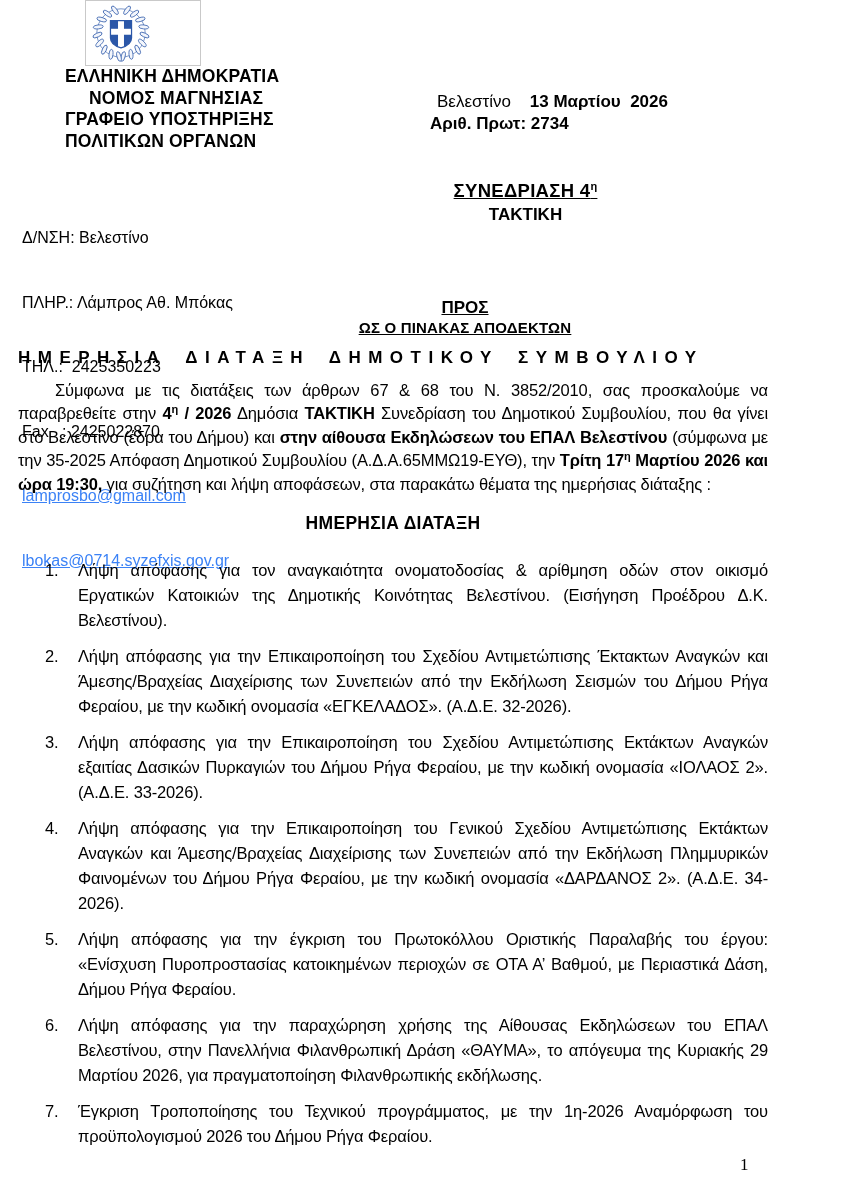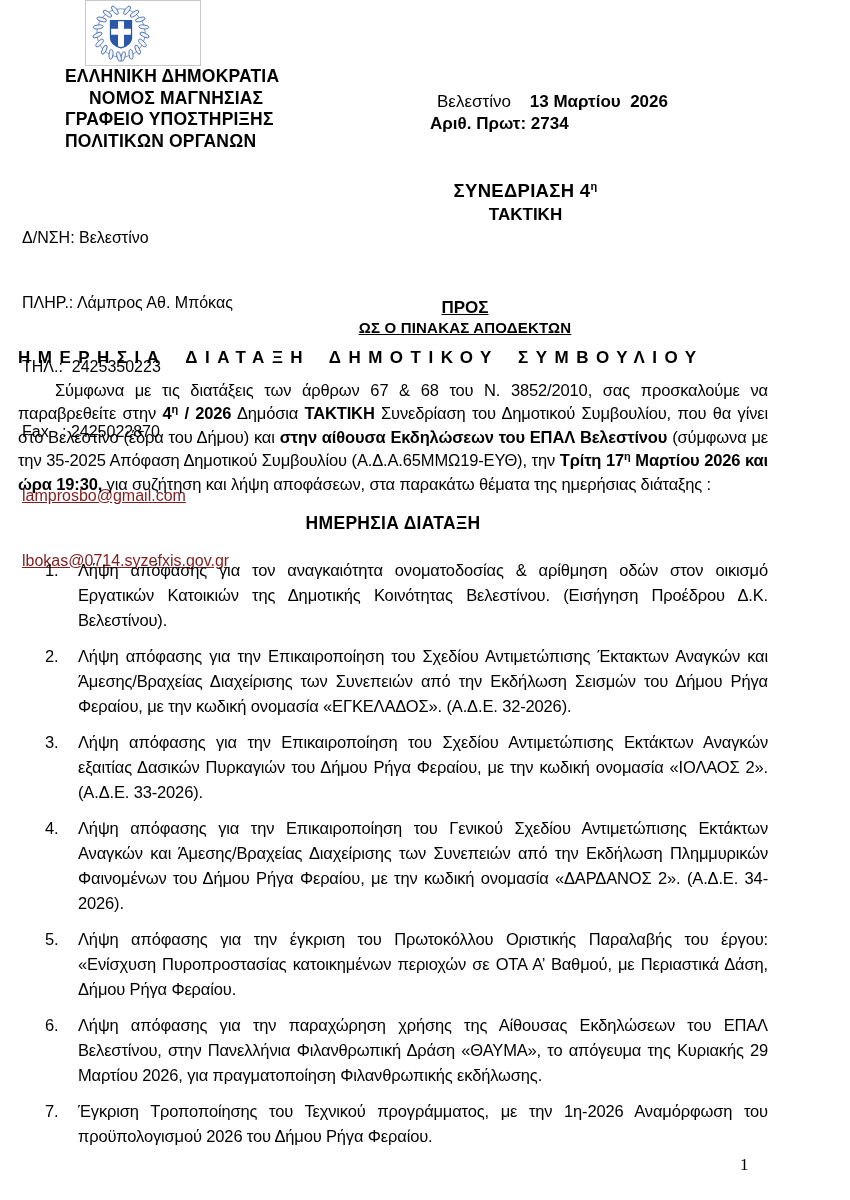--- a/index.html
+++ b/index.html
@@ -14,25 +14,25 @@
   }
   .emblem-box svg{position:absolute;left:4px;top:1px;}
   
   .authority{position:absolute;left:18px;top:66px;font-weight:bold;font-size:17.5px;line-height:21.5px;letter-spacing:.2px;margin-left:47px;}
   .authority .l2{padding-left:24px;}
   .authority .l3{text-decoration:underline;}
   
   .place-date{position:absolute;left:437px;top:92px;font-size:17px;white-space:pre-wrap;}
   .protocol{position:absolute;left:430px;top:114px;font-size:17px;white-space:pre-wrap;font-weight:bold;}
   .session{position:absolute;left:443px;top:180px;width:165px;text-align:center;}
-  .session-title{font-size:18.5px;font-weight:bold;letter-spacing:.3px;}
+  .session-title{font-size:18.5px;font-weight:bold;letter-spacing:.3px;text-decoration:underline;}
   .session-type{font-size:17px;font-weight:bold;margin-top:3px;}
   
   .contact{position:absolute;left:22px;top:184px;font-size:16px;line-height:21.5px;white-space:pre-wrap;}
-  .contact a{color:#7f1d1d;text-decoration:underline;cursor:pointer;}
+  .contact a{color:#3b82f6;text-decoration:underline;cursor:pointer;}
   
   .recipient{position:absolute;left:340px;top:298px;width:250px;text-align:center;text-decoration:underline;}
   .recipient .to{font-size:17px;font-weight:bold;}
   .recipient .who{font-size:15px;font-weight:bold;margin-top:1px;letter-spacing:.2px;}
   
   .main{position:absolute;left:18px;top:348px;width:750px;}
   .main-title{
     text-align:left;font-weight:bold;font-size:17px;
     letter-spacing:7.5px;word-spacing:7px;white-space:nowrap;
   }

